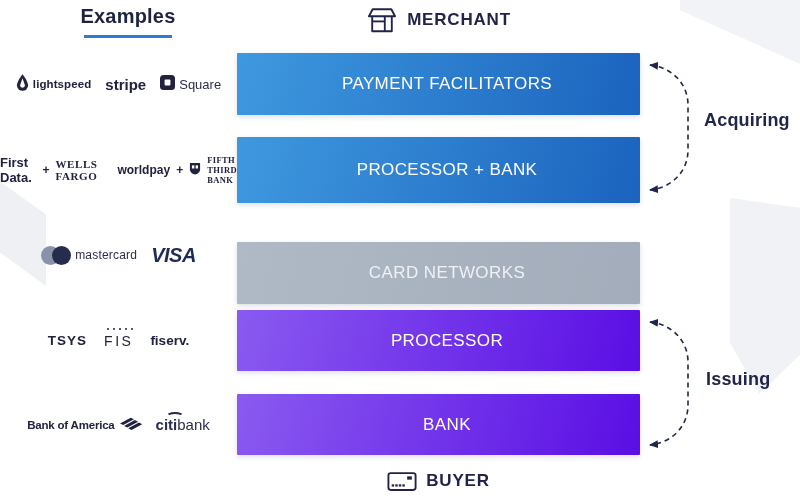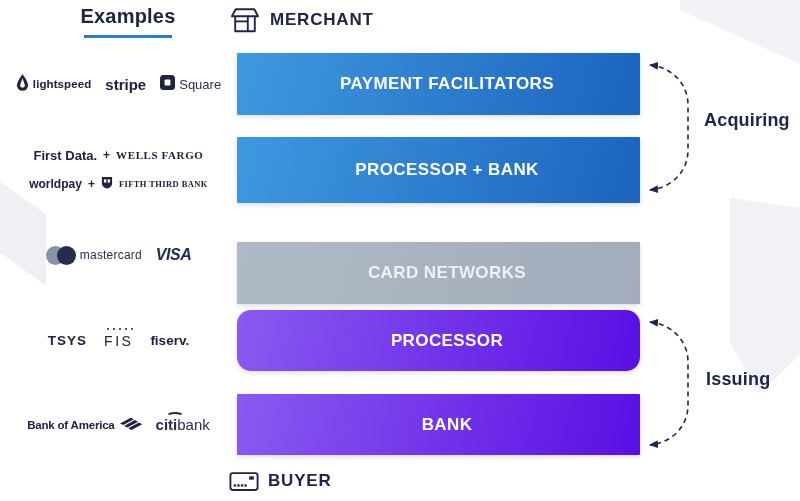--- a/index.html
+++ b/index.html
@@ -10,60 +10,60 @@
   .decor { position:absolute; background:#f2f3f6; }
   .decor-tr { top:0; right:0; width:120px; height:64px; clip-path:polygon(0 0, 100% 0, 100% 100%, 0 16%); }
   .decor-right { top:198px; right:0; width:70px; height:196px; clip-path:polygon(0 0, 100% 5%, 100% 80%, 42% 100%, 0 74%); background:#f1f2f5; }
   .decor-left { top:174px; left:0; width:46px; height:112px; clip-path:polygon(0 7%, 100% 36%, 100% 100%, 0 70%); background:#eef0f3; }
 
   
   .examples-heading { position:absolute; left:80px; top:5px; width:96px; text-align:center; }
   .examples-heading .txt { font-size:20px; font-weight:600; color:#1d2342; letter-spacing:0.2px; }
   .examples-underline { margin:7px auto 0; width:88px; height:2.5px; background:#2e7cd6; }
 
-  .endpoint { position:absolute; left:229px; width:403px; display:flex; align-items:center; justify-content:flex-start; gap:9px; }
+  .endpoint { position:absolute; left:237px; width:403px; display:flex; align-items:center; justify-content:center; gap:9px; }
   .endpoint-merchant { top:3px; height:34px; }
   .endpoint-buyer { top:464px; height:34px; }
   .endpoint .lbl { font-size:17px; font-weight:800; letter-spacing:0.8px; color:#20244a; }
   .endpoint svg { display:block; }
 
   
   .bar { position:absolute; left:237px; width:403px; display:flex; align-items:center; justify-content:center;
          box-shadow:0 2px 5px rgba(20,40,80,.15); border-radius:1px; }
-  .bar .bar-label { color:#ffffff; font-size:17px; font-weight:700; letter-spacing:0.4px;padding-left:17px; }
+  .bar .bar-label { color:#ffffff; font-size:17px; font-weight:400; letter-spacing:0.4px;padding-left:17px; }
   .bar-blue { background:linear-gradient(105deg, #3f99df 0%, #1b63be 100%); }
   .bar-gray { background:linear-gradient(105deg, #b0bac6 0%, #a2acba 100%); }
   .bar-gray .bar-label { color:#eef1f6; }
   .bar-purple { background:linear-gradient(105deg, #8a5af0 0%, #5a0ee4 100%); }
   .bar-1 { top:53px;  height:62px; }
   .bar-2 { top:137px; height:66px; }
   .bar-3 { top:224px; height:62px;margin-top:18px; }
-  .bar-4 { top:310px; height:61px;border-radius:14px; }
+  .bar-4 { top:310px; height:61px; }
   .bar-5 { top:394px; height:61px; }
 
   
   .ex-row { position:absolute; left:0; width:237px; display:flex; align-items:center; justify-content:center; }
   .ex-1 { top:53px;  height:62px; gap:14px; }
-  .ex-2 { top:137px; height:66px; flex-direction:column; gap:12px; }
+  .ex-2 { top:137px; height:66px; flex-direction:row; gap:12px; }
   .ex-3 { top:224px; height:62px; gap:14px; }
   .ex-4 { top:310px; height:61px; gap:17px; }
   .ex-5 { top:394px; height:61px; gap:12px; }
   .ex-line { display:flex; align-items:center; justify-content:center; gap:6px; }
   .logo-group { display:flex; align-items:center; gap:4px; }
 
   .t-lightspeed { font-size:11.5px; font-weight:700; color:#20223f; letter-spacing:0.1px; }
   .t-stripe { font-size:15px; font-weight:800; color:#20223f; }
   .t-square { font-size:13px; font-weight:500; color:#2a2d4e; }
   .t-firstdata { font-size:13px; font-weight:600; color:#20223f; }
   .t-plus { font-size:12px; font-weight:700; color:#20223f; }
   .t-wellsfargo { font-family:"Liberation Serif", serif; font-size:11px; font-weight:800; letter-spacing:0.6px; color:#20223f; }
   .t-worldpay { font-size:12px; font-weight:700; color:#20223f; }
   .t-fifththird { font-family:"Liberation Serif", serif; font-size:8.5px; font-weight:700; letter-spacing:0.4px; color:#20223f; }
   .t-mastercard { font-size:12px; font-weight:500; color:#2a2d4e; letter-spacing:0.2px; }
-  .t-visa { font-size:16px; font-weight:900; font-style:italic; color:#1f2a56; letter-spacing:-0.5px; }
+  .t-visa { font-size:20px; font-weight:900; font-style:italic; color:#1f2a56; letter-spacing:-0.5px; }
   .t-tsys { font-size:13.5px; font-weight:800; letter-spacing:1px; color:#20223f; }
   .t-fis { font-size:14px; font-weight:400; letter-spacing:2.5px; color:#20223f; }
   .t-fiserv { font-size:13.5px; font-weight:700; color:#20223f;text-align:right; }
   .t-bofa { font-size:11.5px; font-weight:800; letter-spacing:-0.2px; color:#20223f; }
   .t-citi { font-size:15px; font-weight:700; color:#2a2d4e; }
   .t-citibank { font-size:15px; font-weight:400; color:#2a2d4e; }
 
   .mc-circles { position:relative; width:30px; height:19px; }
   .mc-c1, .mc-c2 { position:absolute; top:0; width:19px; height:19px; border-radius:50%; }
   .mc-c1 { left:0; background:#8a92a9; }

